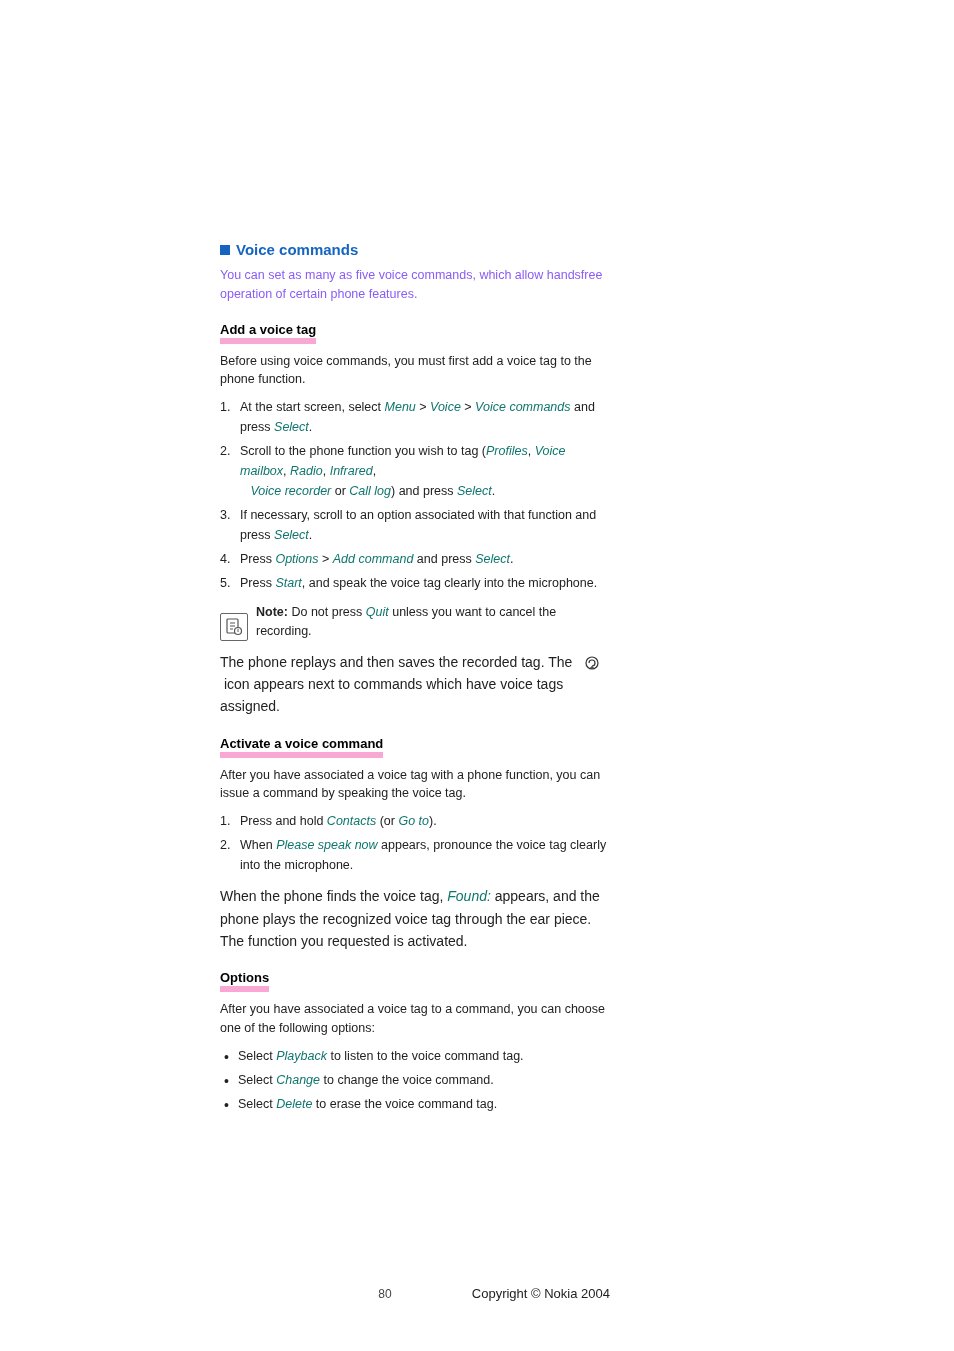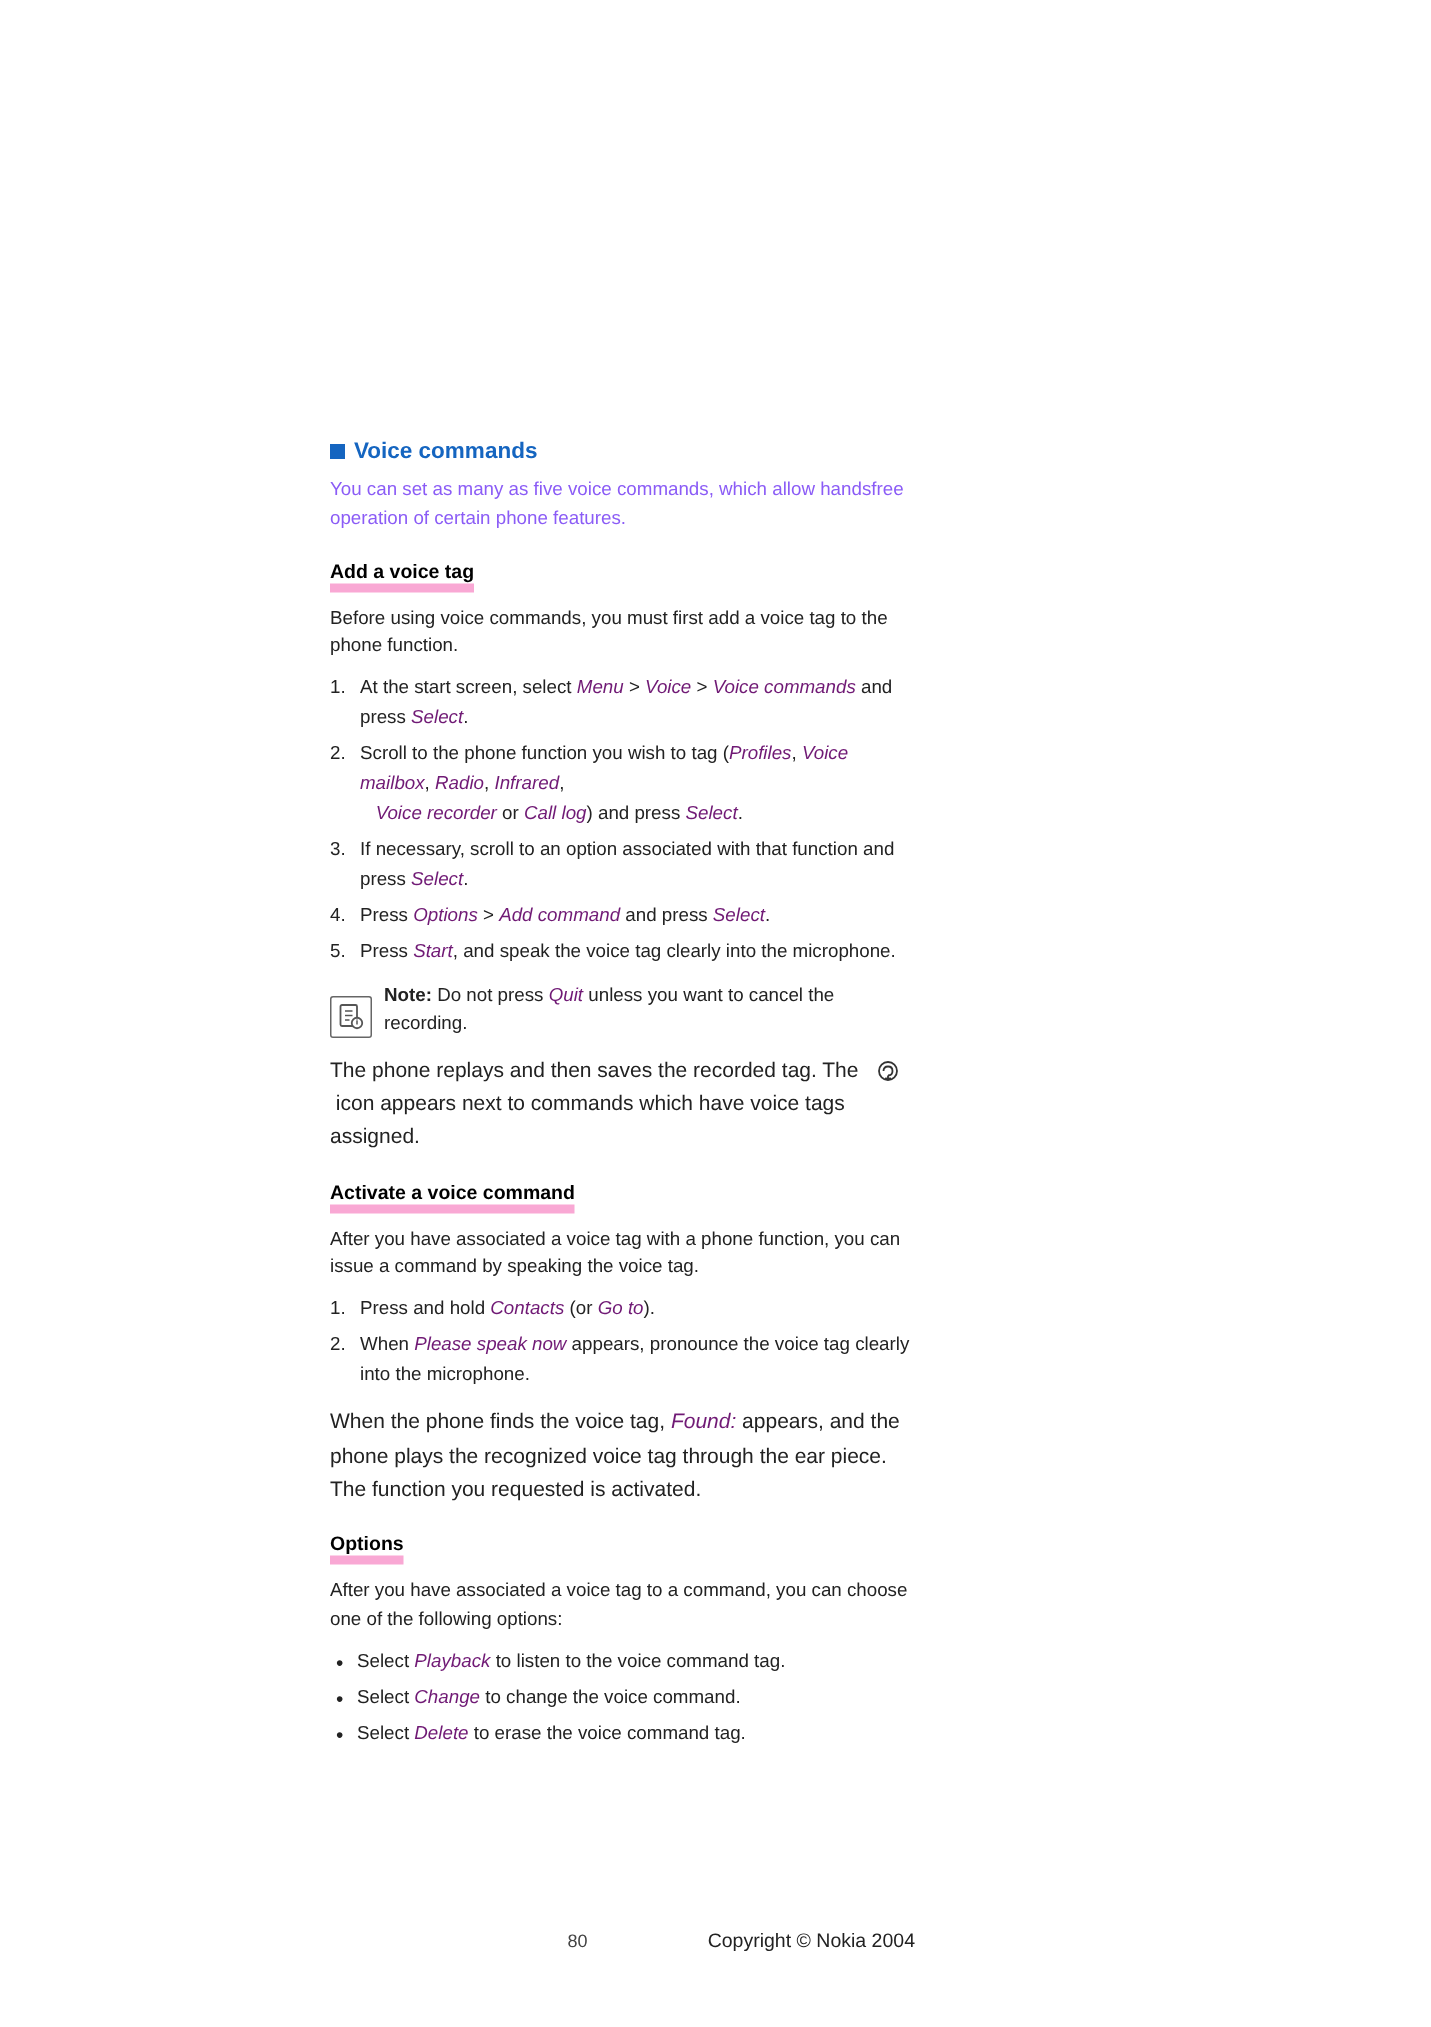--- a/index.html
+++ b/index.html
@@ -14,21 +14,21 @@
       font-size: 13px;
       color: #222222;
       width: 954px;
       min-height: 1351px;
     }
 
     .page {
       width: 770px;
       min-height: 1351px;
       background: #ffffff;
-      padding: 92px 160px 60px 220px;
+      padding: 41px 160px 60px 220px;
       position: relative;
     }
 
     .top-space {
       height: 200px;
     }
 
     .section-title {
       display: flex;
       align-items: center;
@@ -88,21 +88,21 @@
       margin-bottom: 4px;
     }
 
     .numbered-list li .num {
       position: absolute;
       left: 0;
       top: 0;
     }
 
     .blue-link {
-      color: #701a75;
+      color: #0f766e;
       font-style: italic;
       text-decoration: none;
     }
 
     .note-box {
       display: flex;
       align-items: flex-end;
       gap: 8px;
       margin: 10px 0 10px 0;
     }

